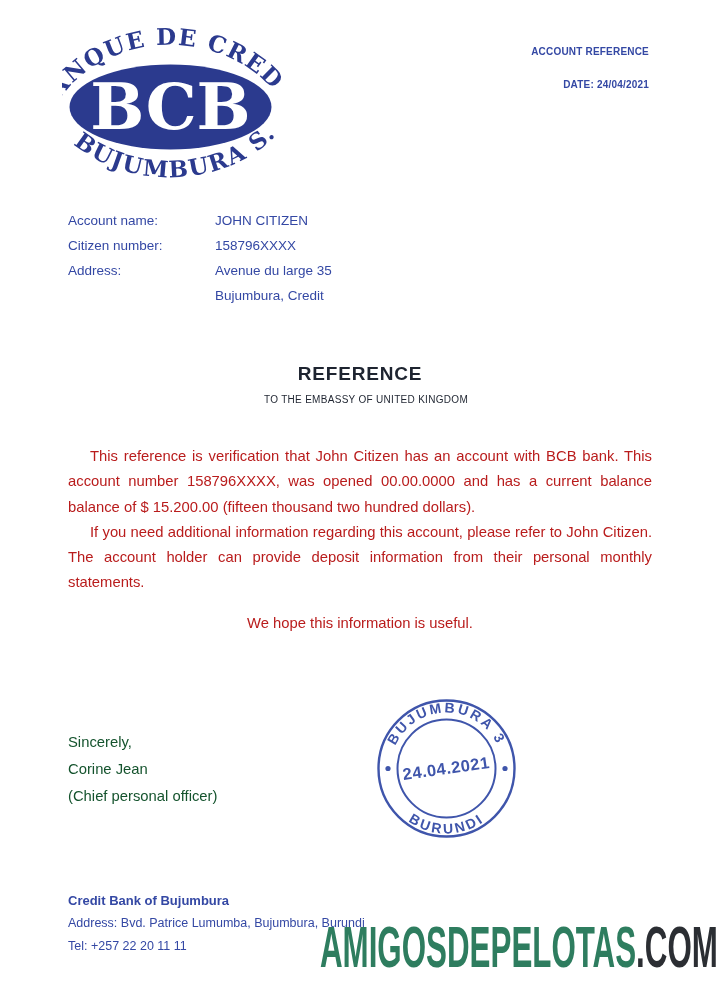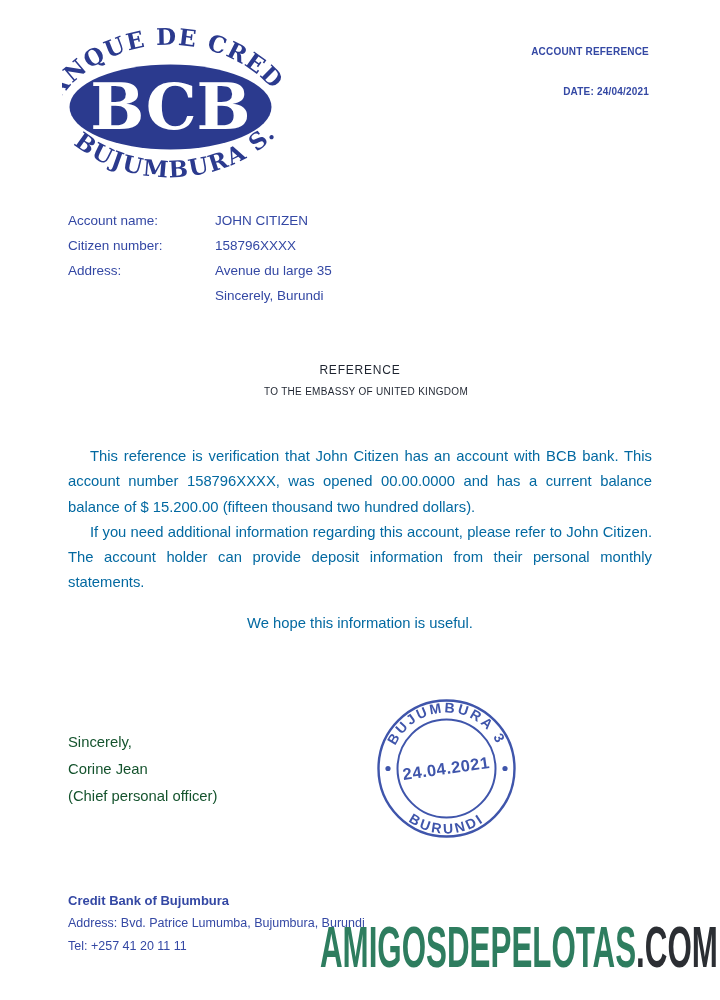--- a/index.html
+++ b/index.html
@@ -12,39 +12,39 @@
   .logo { position:absolute; left:62px; top:24px; width:228px; height:162px; }
   .logo svg { width:100%; height:100%; }
   .logo-arc { font-family:"DejaVu Serif", serif; font-weight:bold; font-size:23px; fill:#2b3a8e; letter-spacing:1.5px; }
   .logo-mono { font-family:"DejaVu Serif", serif; font-weight:bold; font-size:64px; fill:#ffffff; }
 
   
   .header-right {
     position:absolute; top:46px; right:71px; text-align:right;
     color:#3448a4; font-weight:bold; font-size:10px; letter-spacing:0.2px;
   }
-  .header-right .date-line { margin-top:29px; }
+  .header-right .date-line { margin-top:22px; }
 
   
   .account-block {
     position:absolute; left:68px; top:208px;
     color:#3448a4; font-weight:normal; font-size:13.5px;
   }
   .account-row { display:flex; line-height:25px; }
   .account-row .lbl { width:147px; }
 
   
   .heading { position:absolute; left:0; top:363px; width:720px; text-align:center; color:#1e2430; }
-  .heading .title { font-weight:normal; font-size:12px; letter-spacing:0.8px; }
+  .heading .title { font-weight:bold; font-size:19px; letter-spacing:0.8px; }
   .heading .subtitle { font-size:10px; margin-top:9px; letter-spacing:0.3px;margin-left:12px; }
 
   
   .body-text {
     position:absolute; left:68px; top:444px; width:584px;
-    color:#0369a1; font-size:14.8px; line-height:25.3px; text-align:justify;
+    color:#b91c1c; font-size:14.8px; line-height:25.3px; text-align:justify;
   }
   .body-text p { margin:0; }
   .body-text p.indent { text-indent:22px; }
   .body-text p.closing { margin-top:15px; text-align:center; }
 
   
   .signature {
     position:absolute; left:68px; top:729px;
     color:#14532d; font-size:14.8px; line-height:27px;
   }
@@ -107,21 +107,21 @@
     <div class="account-row">
       <span class="lbl">Citizen number:</span>
       <span class="val">158796XXXX</span>
     </div>
     <div class="account-row">
       <span class="lbl">Address:</span>
       <span class="val">Avenue du large 35</span>
     </div>
     <div class="account-row">
       <span class="lbl"></span>
-      <span class="val">Sincerely, Burundi</span>
+      <span class="val">Bujumbura, Credit</span>
     </div>
   </div>
 
   <div class="heading">
     <div class="title">REFERENCE</div>
     <div class="subtitle">TO THE EMBASSY OF UNITED KINGDOM</div>
   </div>
 
   <div class="body-text">
     <p class="indent">This reference is verification that John Citizen has an account with BCB bank. This account number 158796XXXX, was opened 00.00.0000 and has a current balance balance of $ 15.200.00 (fifteen thousand two hundred dollars).</p>
@@ -151,20 +151,20 @@
       <text class="stamp-date" x="70.5" y="76" text-anchor="middle" transform="rotate(-8 70.5 73)">24.04.2021</text>
       <text class="stamp-arc-text" text-anchor="middle">
         <textPath href="#stamp-arc-bottom" startOffset="50%">BURUNDI</textPath>
       </text>
     </svg>
   </div>
 
   <div class="footer">
     <div class="bank-name">Credit Bank of Bujumbura</div>
     <div>Address: Bvd. Patrice Lumumba, Bujumbura, Burundi</div>
-    <div>Tel: +257 41 20 11 11</div>
+    <div>Tel: +257 22 20 11 11</div>
   </div>
 
   <div class="watermark">
     <span class="wm-green">AMIGOSDEPELOTAS</span><span class="wm-dark">.COM</span>
   </div>
 
 </div>
 
 </body></html>

